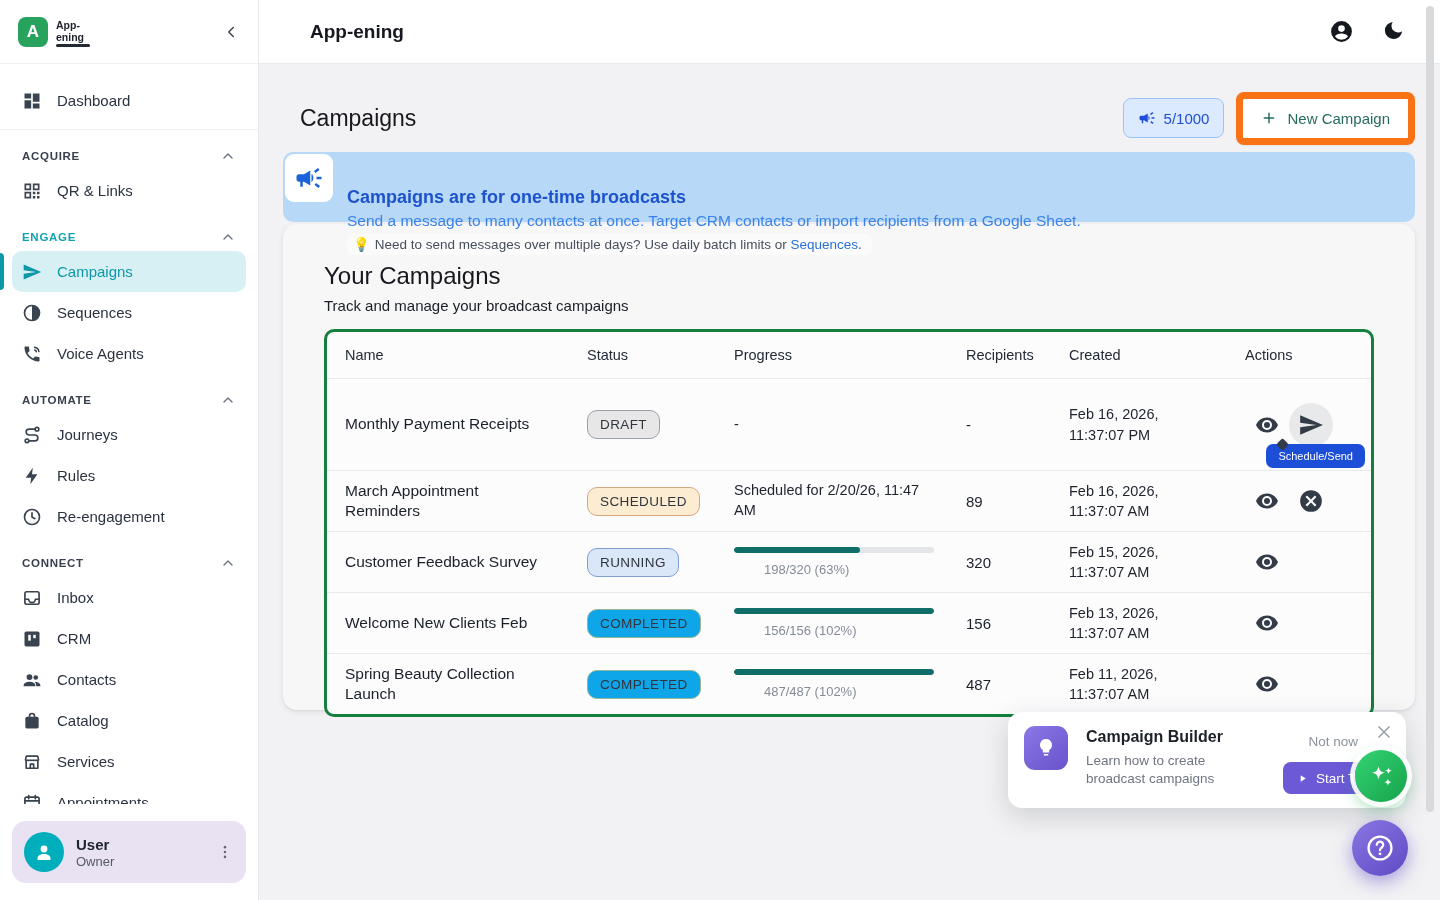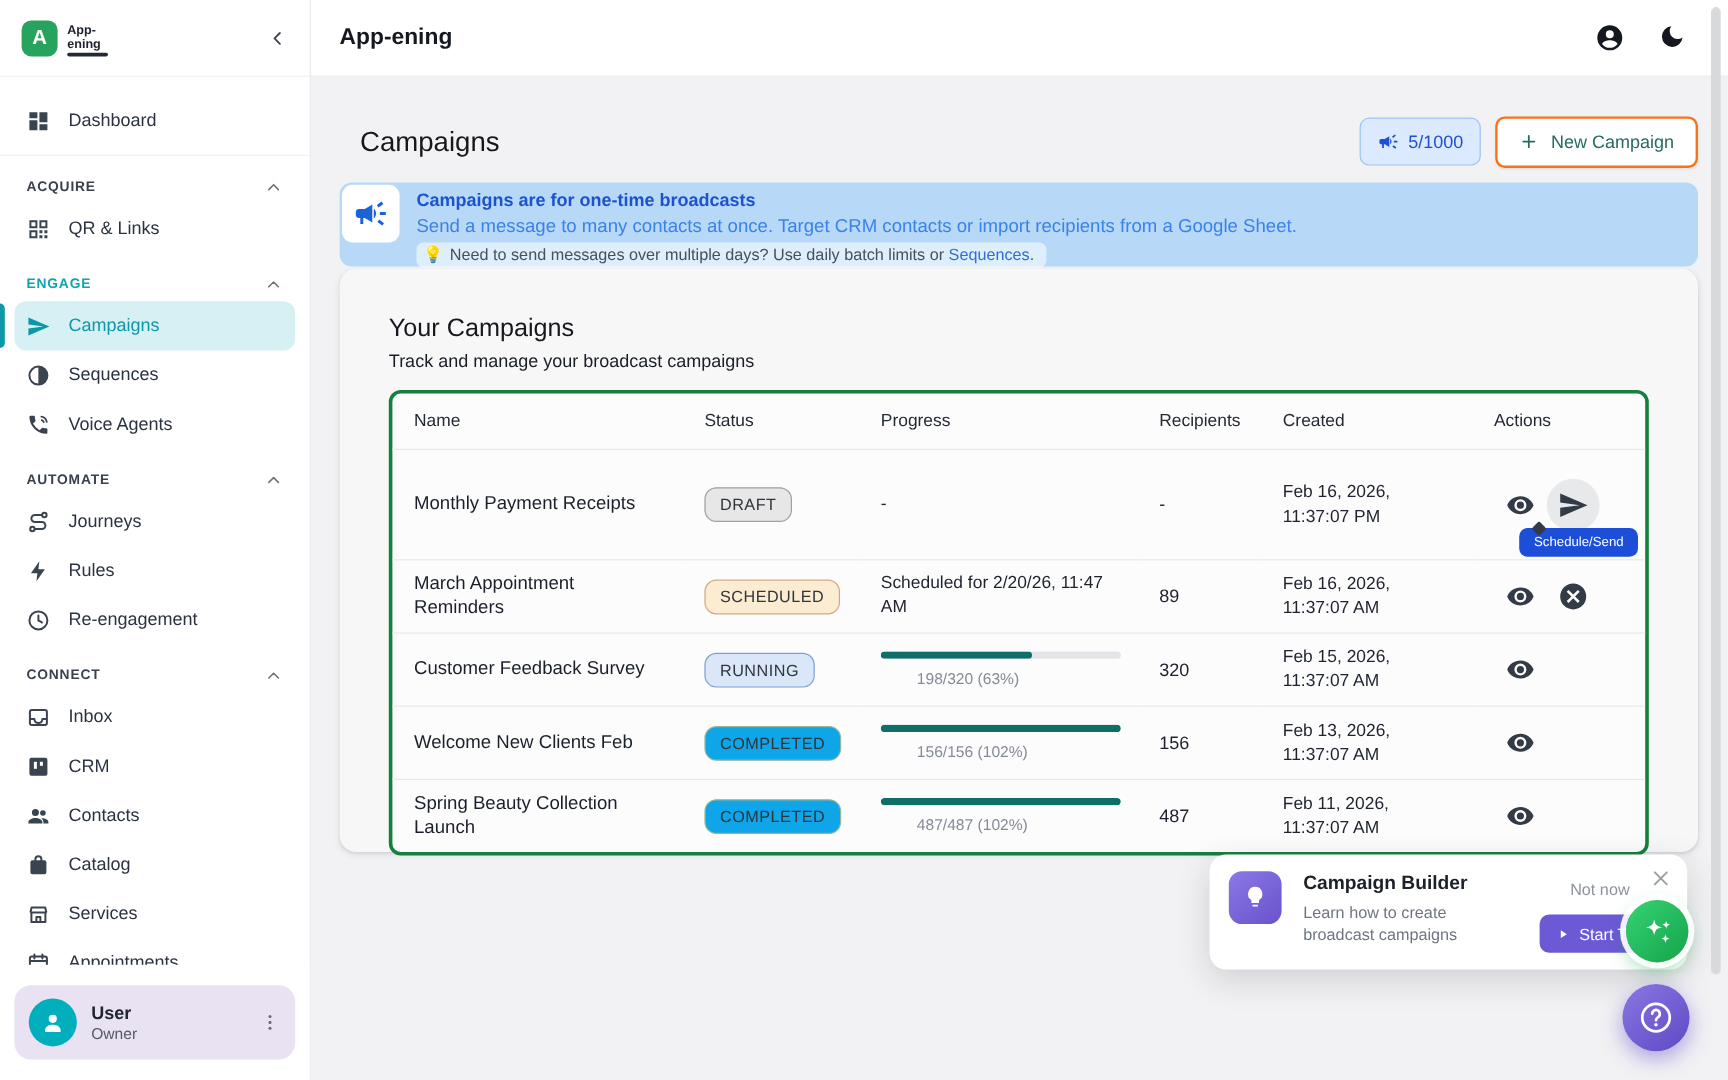--- a/index.html
+++ b/index.html
@@ -43,52 +43,52 @@
     align-items:center; justify-content:center; flex:none; }
   .user-meta { flex:1; }
   .user-name { font-size:15px; font-weight:bold; color:#20252e; }
   .user-role { font-size:13px; color:#555b66; margin-top:1px; }
   .kebab { color:#646b76; cursor:pointer; }
 
   
   .right { flex:1; display:flex; flex-direction:column; }
   .topbar { height:64px; background:#fff; border-bottom:1px solid #e8e9eb; display:flex;
     align-items:center; justify-content:space-between; padding:0 42px 0 24px; flex:none; }
-  .topbar-title { font-size:19px; font-weight:bold; color:#15181e; }
+  .topbar-title { font-size:19px; font-weight:bold; color:#15181e;margin-left:27px; }
   .topbar-icons { display:flex; align-items:center; gap:28px; }
   .topbar-icons .tico { width:25px; height:25px; color:#15181e; cursor:pointer; }
 
   .main { flex:1; position:relative; background:#f2f2f4; }
   .page-head { display:flex; justify-content:space-between; align-items:center; margin:32px 34px 12px 24px; height:44px; }
   .page-title { font-size:23px; font-weight:500; color:#16181d; margin-left:17px; }
   .head-actions { display:flex; align-items:center; gap:12px; }
   .quota-badge { display:flex; align-items:center; gap:8px; background:#dbeafe; border:1px solid #9cc3f5;
     color:#1d4ed8; border-radius:8px; padding:10px 14px; font-size:15px; cursor:pointer; }
   .quota-badge .qico { width:18px; height:18px; }
-  .btn-new { display:flex; align-items:center; gap:10px; background:#fff; border:2px solid #f97316;
+  .btn-new { display:flex; align-items:center; gap:10px; background:#fff; border:7px solid #f97316;
     color:#256b5f; border-radius:8px; padding:11px 18px; font-size:15px; font-weight:500; cursor:pointer;
     box-shadow:0 1px 2px rgba(16,24,40,.05); }
   .btn-new .pico { width:16px; height:16px; }
 
   
   .banner { margin:0 34px 2px 24px; height:70px; background:#b7d9f7; border-radius:10px;
     position:relative; padding:7px 10px 0 64px; }
   .banner-ico { position:absolute; left:2px; top:2px; width:48px; height:48px; background:#fff;
     border-radius:9px; display:flex; align-items:center; justify-content:center; color:#1a63d8; }
-  .banner-title { font-size:15px; font-weight:bold; color:#1c53cd; }
+  .banner-title { font-size:18px; font-weight:bold; color:#1c53cd;margin-top:28px; }
   .banner-body { font-size:15.5px; color:#3b82e8; margin-top:4px; }
   .banner-tip { margin-top:4px; display:inline-flex; align-items:center; gap:5px;
     background:rgba(255,255,255,.55); border-radius:6px; padding:2px 10px 3px 6px;
     font-size:13.5px; color:#474f5c; max-width:810px; }
   .banner-tip a { color:#2b6fd8; text-decoration:none; }
 
   
   .card { margin:0 34px 0 24px; height:486px; background:#f7f7f8; border-radius:14px;
     box-shadow:0 1px 2px rgba(16,24,40,.06), 0 2px 6px rgba(16,24,40,.08); padding:38px 41px 0; }
-  .card-title { font-size:21px; font-weight:500; color:#16181d; }
+  .card-title { font-size:24px; font-weight:500; color:#16181d; }
   .card-sub { font-size:15px; color:#1a1e26; margin:7px 0 15px; }
 
   .table-wrap { position:relative; background:#fcfcfd; border:3px solid #15803d; border-radius:10px; overflow:visible; }
   table { width:100%; border-collapse:collapse; table-layout:fixed; }
   th { text-align:left; padding:15px 18px; font-size:14.5px; font-weight:500; color:#242a35; }
   td { padding:8px 18px; border-top:1px solid #e7e9ec; vertical-align:middle; font-size:15px; color:#1c212b; }
   tr.tall td { height:92px; }
   tr.norm td { height:52px; }
   .cell-name { font-size:15.5px; color:#1b202a; line-height:1.3; }
   .cell-created { font-size:14.5px; color:#1e232d; line-height:1.4; }

